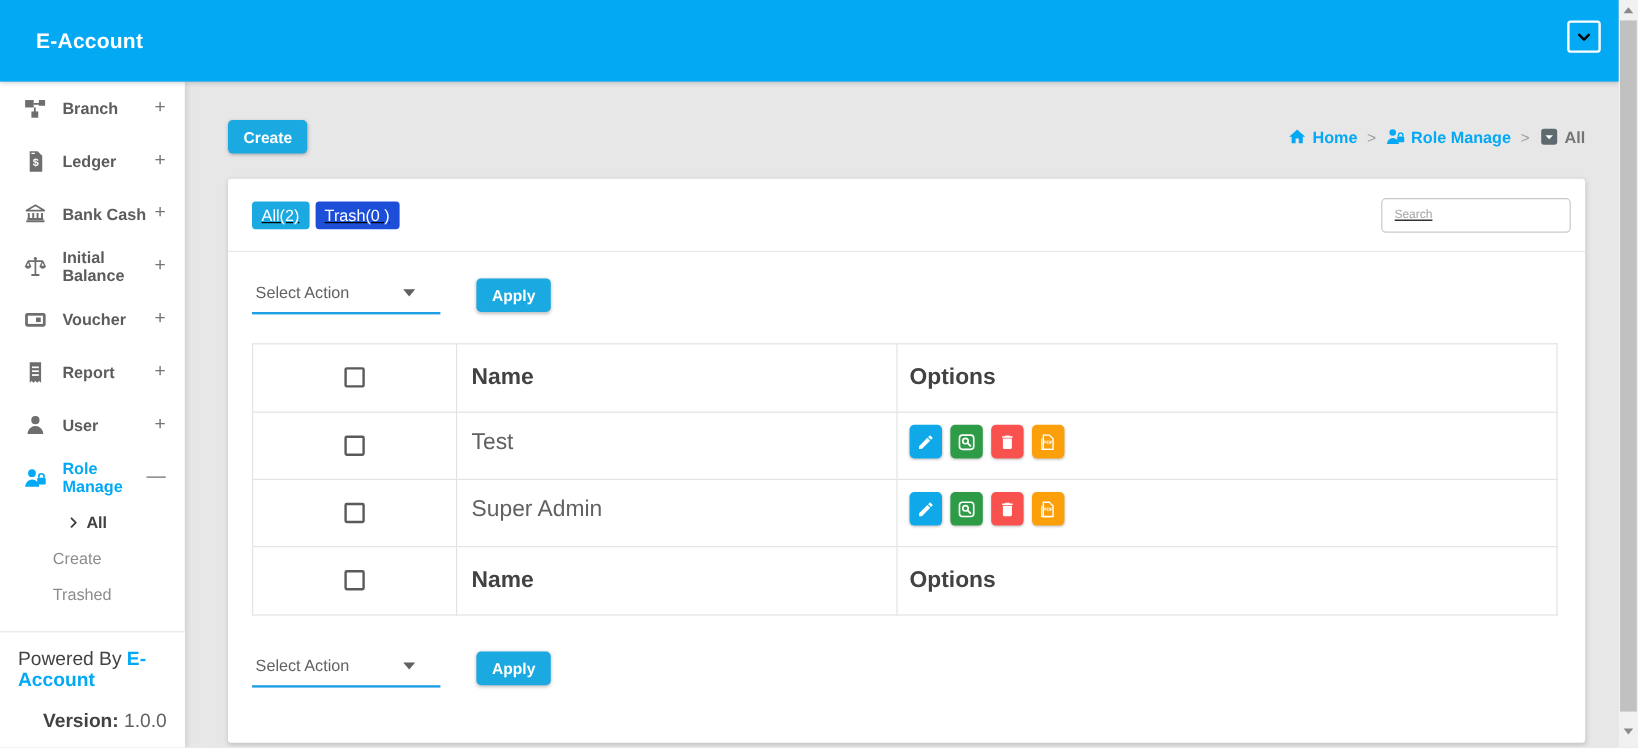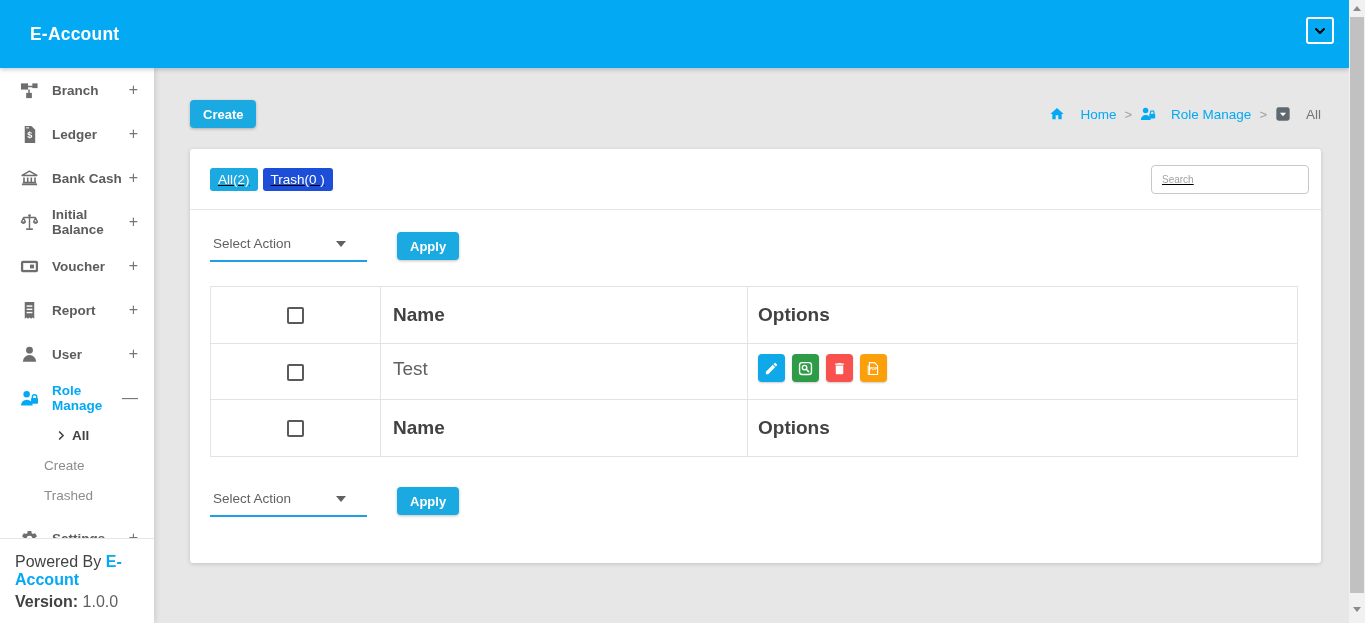--- a/index.html
+++ b/index.html
@@ -17,31 +17,31 @@
   .nav-item { height:44px; display:flex; align-items:center; padding:0 16px 0 20px; cursor:pointer; }
   .nav-ic { width:19px; height:19px; color:#6E6E6E; flex:none; }
   .nav-label { margin-left:13px; font-size:13.5px; font-weight:700; color:#5C5C5C; flex:1; }
   .nav-suffix { font-size:16px; color:#757575; font-weight:400; }
   .nav-item.active .nav-ic { color:#03A9F4; }
   .nav-item.active .nav-label { color:#03A9F4; }
   .sub-item { height:30px; display:flex; align-items:center; padding-left:44px; font-size:13.5px; color:#8C8C8C; cursor:pointer; }
   .sub-item.current { padding-left:55px; color:#424242; font-weight:700; }
   .sub-item.current svg { width:13px; height:13px; stroke:#424242; margin-right:4px; }
   .sidebar-footer { position:absolute; left:0; bottom:0; width:100%; border-top:1px solid #E6E6E6; padding:14px 15px 12px 15px; font-size:16px; color:#424242; background:#fff; }
-  .sidebar-footer .row2 { margin-top:4px; }
+  .sidebar-footer .row2 { margin-top:16px;text-align:right; }
   .link-blue { color:#03A9F4; font-weight:700; text-decoration:none; cursor:pointer; }
   .bold { font-weight:700; }
   .ver-val { color:#616161; font-weight:400; }
 
   
   .content { position:absolute; left:175px; top:68px; width:1174px; height:555px; background:#E7E7E7; padding:0 28px 0 15px; }
   .page-toolbar { margin-top:32px; display:flex; align-items:center; justify-content:space-between; }
   .btn-blue { background:#1BA9E1; color:#fff; border:none; border-radius:4px; height:28px; padding:0 13px; font-size:13px; font-weight:700; font-family:inherit; box-shadow:0 1px 3px rgba(0,0,0,.25); cursor:pointer; }
   .breadcrumb { display:flex; align-items:center; gap:8px; font-size:13.5px; }
-  .crumb { display:flex; align-items:center; gap:15px; font-weight:400; color:#03A9F4; cursor:pointer; text-decoration:none; }
+  .crumb { display:flex; align-items:center; gap:5px; font-weight:700; color:#03A9F4; cursor:pointer; text-decoration:none; }
   .crumb svg { width:16px; height:16px; }
   .crumb.inactive { color:#757575; cursor:default; }
   .crumb-sep { color:#9E9E9E; font-size:13px; }
 
   
   .card { margin-top:21px; background:#fff; border-radius:3px; box-shadow:0 1px 4px rgba(0,0,0,.16); padding-bottom:46px; }
   .card-header { display:flex; align-items:center; justify-content:space-between; padding:16px 12px 15px 20px; border-bottom:1px solid #E7E7E7;text-decoration:underline; }
   .tabs { display:flex; gap:5px; }
   .tab { border:none; border-radius:3px; color:#fff; font-size:13.5px; font-family:inherit; padding:4px 8px; cursor:pointer; }
   .tab.blue { background:#1BA9E1; }
@@ -357,20 +357,48 @@
                       </svg>
                     </button>
                   <button class="icon-btn pdf">
                       <svg>
                         <use href="#i-pdf"></use>
                       </svg>
                     </button>
                 </div>
               </td>
             </tr>
+            <tr>
+              <td class="cb-col"><span class="cb"></span></td>
+              <td class="name-cell">Super Admin</td>
+              <td class="opt-cell">
+                <div class="opt-btns">
+                  <button class="icon-btn edit">
+                      <svg>
+                        <use href="#i-pencil"></use>
+                      </svg>
+                    </button>
+                  <button class="icon-btn view">
+                      <svg>
+                        <use href="#i-view"></use>
+                      </svg>
+                    </button>
+                  <button class="icon-btn del">
+                      <svg>
+                        <use href="#i-trash"></use>
+                      </svg>
+                    </button>
+                  <button class="icon-btn pdf">
+                      <svg>
+                        <use href="#i-pdf"></use>
+                      </svg>
+                    </button>
+                </div>
+              </td>
+            </tr>
           </tbody>
           <tfoot>
             <tr>
               <th class="cb-col"><span class="cb"></span></th>
               <th>Name</th>
               <th class="opt-col">Options</th>
             </tr>
           </tfoot>
         </table>
 

